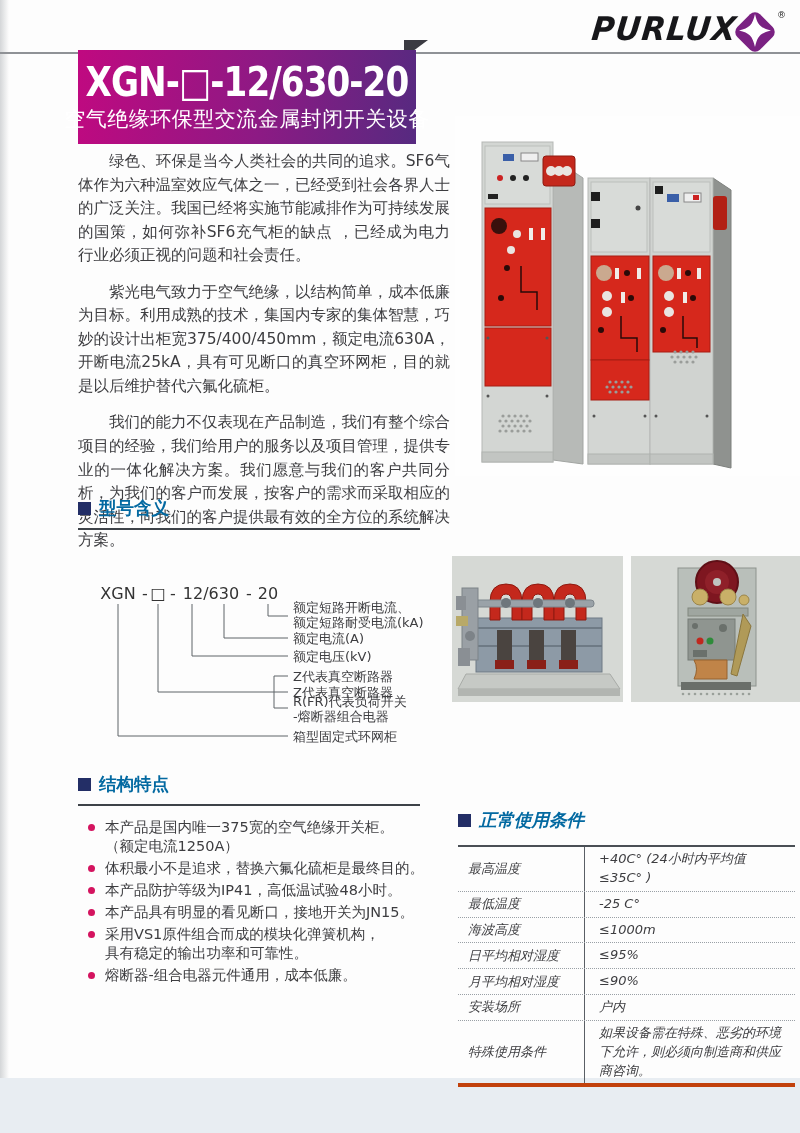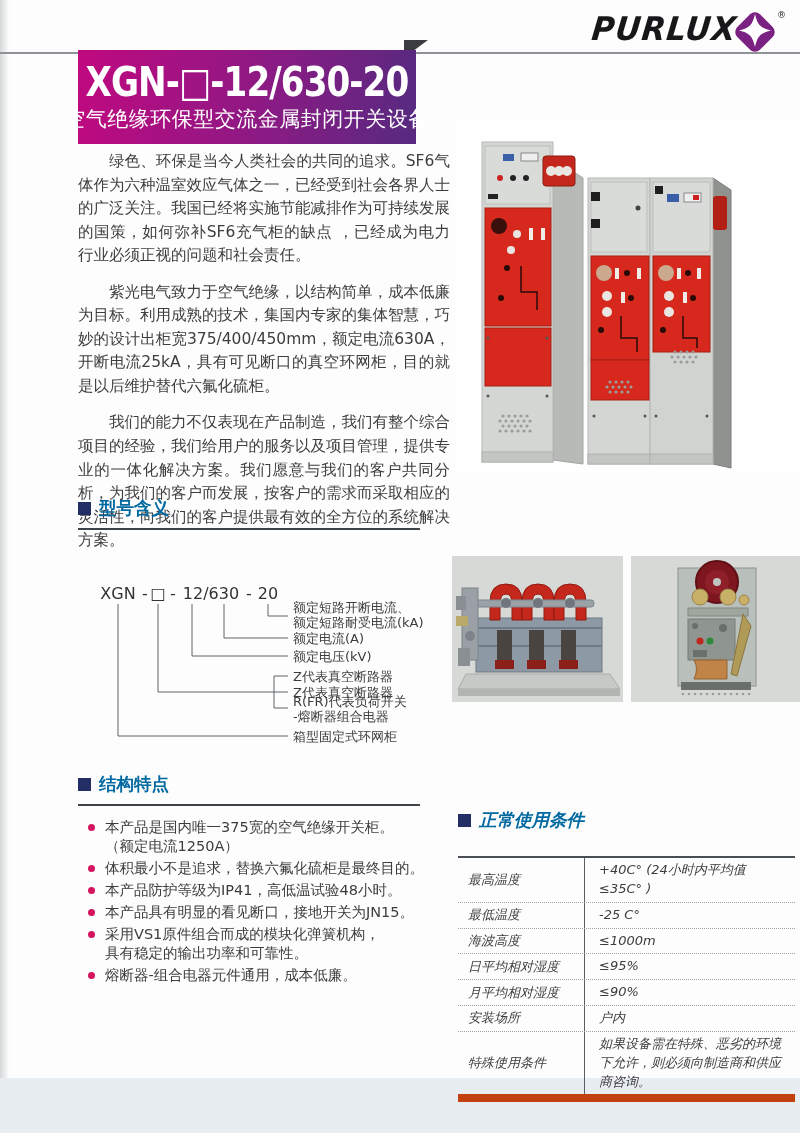--- a/index.html
+++ b/index.html
@@ -67,22 +67,22 @@
   
   .feat-list { position:absolute; left:80px; top:810px; width:368px;
     list-style:none; margin:8px; padding:0; }
   .feat { position:relative; padding-left:17px; margin-bottom:3px;
     font-size:14.5px; line-height:19px; }
   .feat .dot { position:absolute; left:0; top:6px; width:7px; height:7px;
     border-radius:50%; background:#d4145f; }
 
   
   .cond { position:absolute; left:458px; top:808px; width:337px;font-style:italic; }
-  .cond-table { margin-top:24px; border-top:2px solid #4a4f55;
-    border-bottom:8px solid #c2410c; }
+  .cond-table { margin-top:13px; border-top:2px solid #4a4f55;
+    border-bottom:4px solid #c2410c; }
   .cond-row { display:flex; align-items:stretch; border-bottom:1px dotted #9aa0a6;
     min-height:21px; }
   .cond-row:last-child { border-bottom:none; }
   .cond-row.tall { min-height:46px; }
   .cond-label { width:112px; flex:none; display:flex; align-items:center;
     padding:3px 4px 3px 10px; font-size:13px; }
   .cond-value { flex:1; display:flex; align-items:center;
     border-left:1.5px solid #5a5f65; padding:3px 8px 3px 14px;
     font-size:13px; line-height:1.45; }
 </style>

